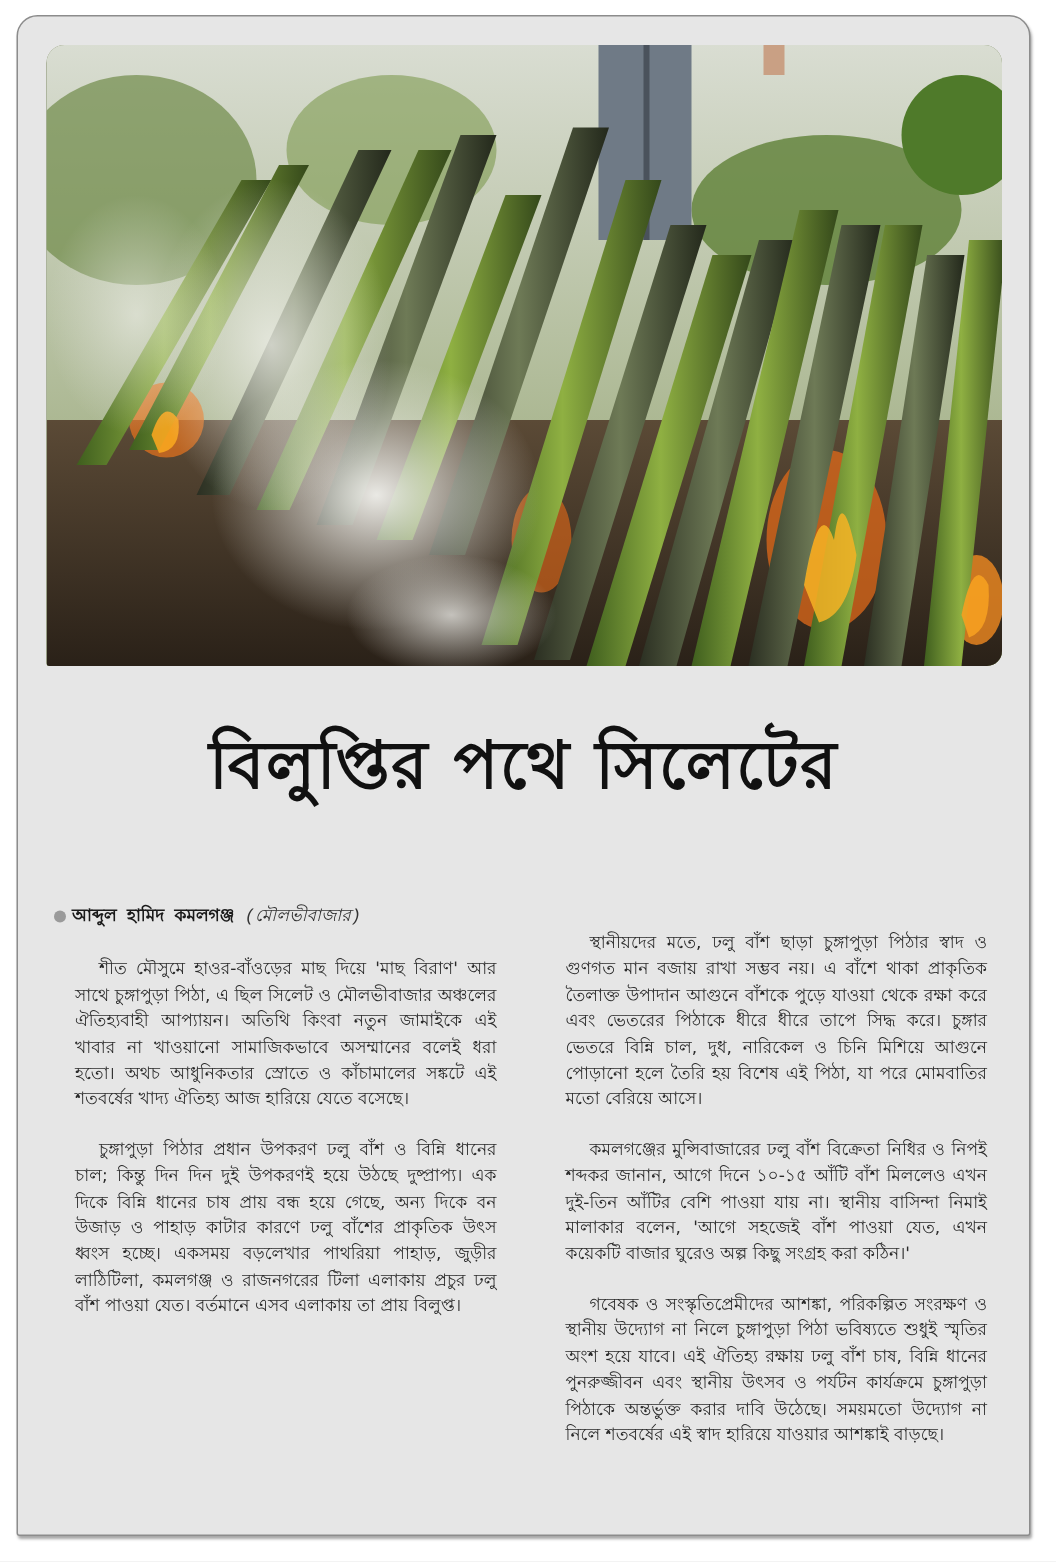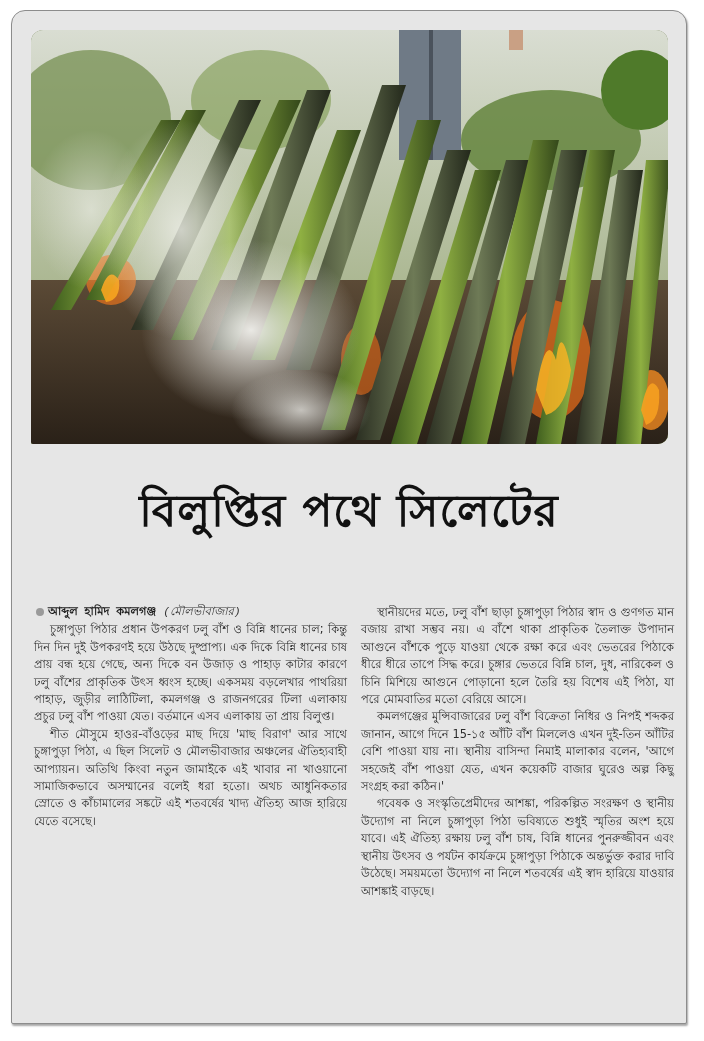--- a/index.html
+++ b/index.html
@@ -24,21 +24,21 @@
   .headline .line { display:block; font-size:44px; line-height:62px; letter-spacing:1px; }
   .cols {
     position:absolute; left:22px; top:593px; width:640px; height:410px;
     display:flex; gap:14px;
   }
   .col { width:313px; font-size:11.4px; line-height:17.4px; color:#2a2a2a; text-align:justify; }
   .byline { margin:0; line-height:17.4px;font-family:Liberation Mono, monospace; }
   .byline .dot { display:inline-block; width:8px; height:8px; background:#9a9a9a; border-radius:50%; margin:0 4px 0 2px; vertical-align:middle; }
   .byline .author { font-weight:bold; color:#1a1a1a; }
   .byline .place { font-style:italic; color:#333; }
-  .col p { margin:0; text-indent:16px; }
+  .col p { margin:16px; text-indent:16px; }
 </style>
 </head>
 <body>
 
 <div class="card">
 
   <div class="photo">
     <svg viewBox="0 0 637 414" preserveAspectRatio="none">
       <defs>
         <linearGradient id="sky" x1="0" y1="0" x2="0" y2="1">
@@ -115,23 +115,23 @@
   <h1 class="headline">
     <span class="line">বিলুপ্তির পথে সিলেটের</span>
   </h1>
 
   <div class="cols">
     <div class="col">
       <div class="byline">
         <span class="dot"></span><span class="author">আব্দুল হামিদ কমলগঞ্জ</span>
         <span class="place">(মৌলভীবাজার)</span>
       </div>
+      <p>শীত মৌসুমে হাওর-বাঁওড়ের মাছ দিয়ে 'মাছ বিরাণ' আর সাথে চুঙ্গাপুড়া পিঠা, এ ছিল সিলেট ও মৌলভীবাজার অঞ্চলের ঐতিহ্যবাহী আপ্যায়ন। অতিথি কিংবা নতুন জামাইকে এই খাবার না খাওয়ানো সামাজিকভাবে অসম্মানের বলেই ধরা হতো। অথচ আধুনিকতার স্রোতে ও কাঁচামালের সঙ্কটে এই শতবর্ষের খাদ্য ঐতিহ্য আজ হারিয়ে যেতে বসেছে।</p>
       <p>চুঙ্গাপুড়া পিঠার প্রধান উপকরণ ঢলু বাঁশ ও বিন্নি ধানের চাল; কিন্তু দিন দিন দুই উপকরণই হয়ে উঠছে দুষ্প্রাপ্য। এক দিকে বিন্নি ধানের চাষ প্রায় বন্ধ হয়ে গেছে, অন্য দিকে বন উজাড় ও পাহাড় কাটার কারণে ঢলু বাঁশের প্রাকৃতিক উৎস ধ্বংস হচ্ছে। একসময় বড়লেখার পাথরিয়া পাহাড়, জুড়ীর লাঠিটিলা, কমলগঞ্জ ও রাজনগরের টিলা এলাকায় প্রচুর ঢলু বাঁশ পাওয়া যেত। বর্তমানে এসব এলাকায় তা প্রায় বিলুপ্ত।</p>
-      <p>শীত মৌসুমে হাওর-বাঁওড়ের মাছ দিয়ে 'মাছ বিরাণ' আর সাথে চুঙ্গাপুড়া পিঠা, এ ছিল সিলেট ও মৌলভীবাজার অঞ্চলের ঐতিহ্যবাহী আপ্যায়ন। অতিথি কিংবা নতুন জামাইকে এই খাবার না খাওয়ানো সামাজিকভাবে অসম্মানের বলেই ধরা হতো। অথচ আধুনিকতার স্রোতে ও কাঁচামালের সঙ্কটে এই শতবর্ষের খাদ্য ঐতিহ্য আজ হারিয়ে যেতে বসেছে।</p>
     </div>
     <div class="col">
       <p>স্থানীয়দের মতে, ঢলু বাঁশ ছাড়া চুঙ্গাপুড়া পিঠার স্বাদ ও গুণগত মান বজায় রাখা সম্ভব নয়। এ বাঁশে থাকা প্রাকৃতিক তৈলাক্ত উপাদান আগুনে বাঁশকে পুড়ে যাওয়া থেকে রক্ষা করে এবং ভেতরের পিঠাকে ধীরে ধীরে তাপে সিদ্ধ করে। চুঙ্গার ভেতরে বিন্নি চাল, দুধ, নারিকেল ও চিনি মিশিয়ে আগুনে পোড়ানো হলে তৈরি হয় বিশেষ এই পিঠা, যা পরে মোমবাতির মতো বেরিয়ে আসে।</p>
-      <p>কমলগঞ্জের মুন্সিবাজারের ঢলু বাঁশ বিক্রেতা নিধির ও নিপই শব্দকর জানান, আগে দিনে 15-১৫ আঁটি বাঁশ মিললেও এখন দুই-তিন আঁটির বেশি পাওয়া যায় না। স্থানীয় বাসিন্দা নিমাই মালাকার বলেন, 'আগে সহজেই বাঁশ পাওয়া যেত, এখন কয়েকটি বাজার ঘুরেও অল্প কিছু সংগ্রহ করা কঠিন।'</p>
+      <p>কমলগঞ্জের মুন্সিবাজারের ঢলু বাঁশ বিক্রেতা নিধির ও নিপই শব্দকর জানান, আগে দিনে ১০-১৫ আঁটি বাঁশ মিললেও এখন দুই-তিন আঁটির বেশি পাওয়া যায় না। স্থানীয় বাসিন্দা নিমাই মালাকার বলেন, 'আগে সহজেই বাঁশ পাওয়া যেত, এখন কয়েকটি বাজার ঘুরেও অল্প কিছু সংগ্রহ করা কঠিন।'</p>
       <p>গবেষক ও সংস্কৃতিপ্রেমীদের আশঙ্কা, পরিকল্পিত সংরক্ষণ ও স্থানীয় উদ্যোগ না নিলে চুঙ্গাপুড়া পিঠা ভবিষ্যতে শুধুই স্মৃতির অংশ হয়ে যাবে। এই ঐতিহ্য রক্ষায় ঢলু বাঁশ চাষ, বিন্নি ধানের পুনরুজ্জীবন এবং স্থানীয় উৎসব ও পর্যটন কার্যক্রমে চুঙ্গাপুড়া পিঠাকে অন্তর্ভুক্ত করার দাবি উঠেছে। সময়মতো উদ্যোগ না নিলে শতবর্ষের এই স্বাদ হারিয়ে যাওয়ার আশঙ্কাই বাড়ছে।</p>
     </div>
   </div>
 
 </div>
 
 </body></html>

